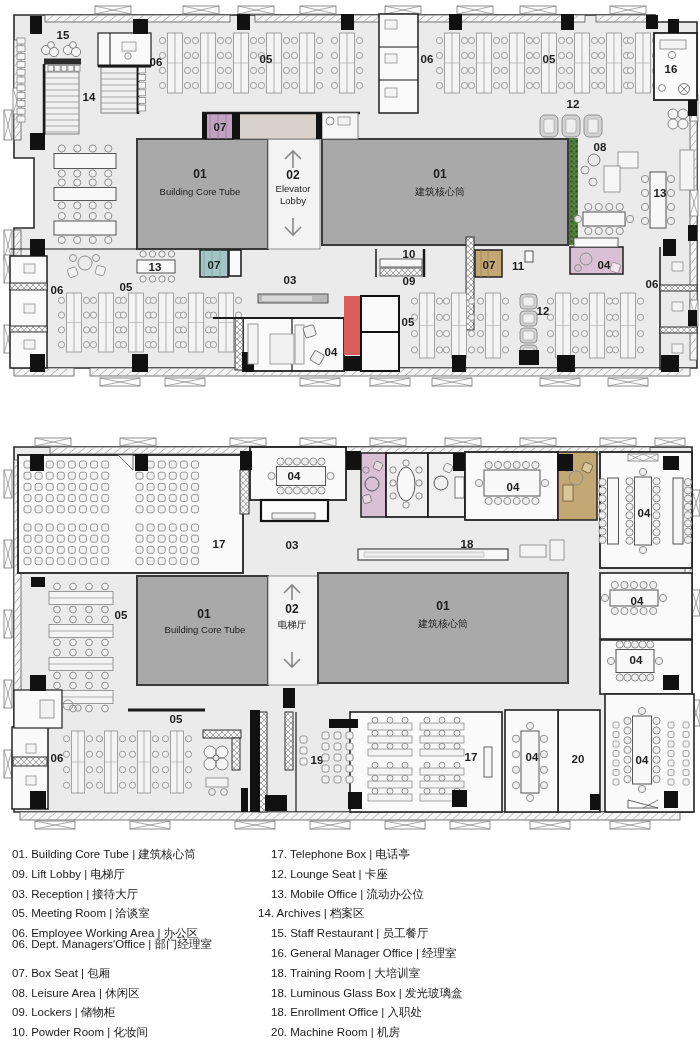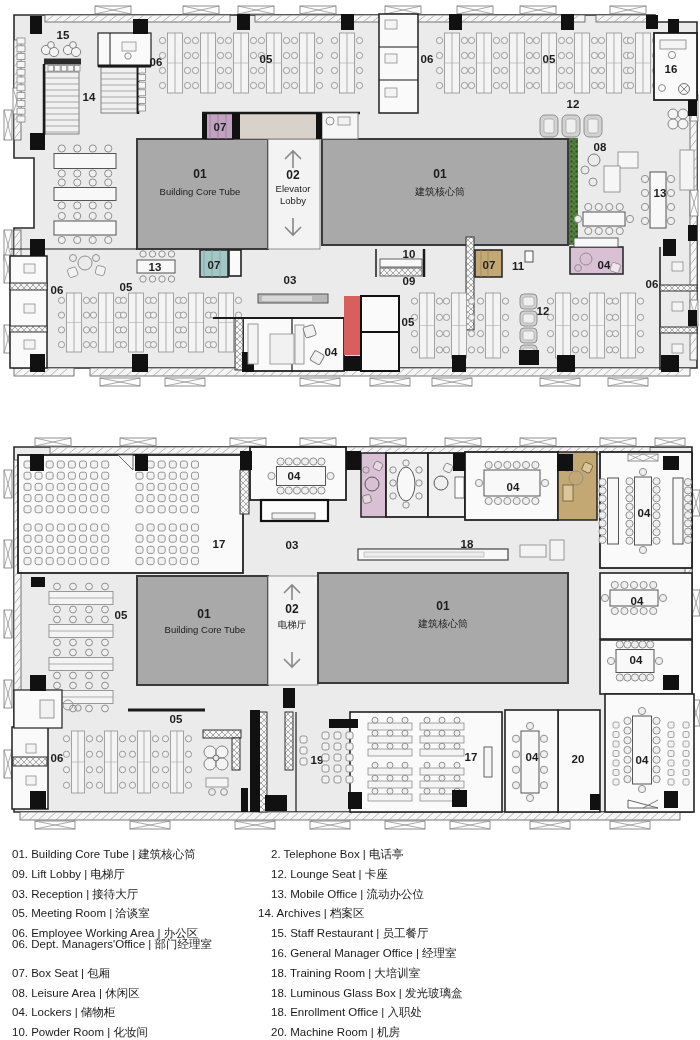--- a/index.html
+++ b/index.html
@@ -1836,23 +1836,23 @@
 
 <div class="legend">
 <div style="left:12px;top:1px">01. Building Core Tube | 建筑核心筒</div>
 <div style="left:12px;top:21px">09. Lift Lobby | 电梯厅</div>
 <div style="left:12px;top:41px">03. Reception | 接待大厅</div>
 <div style="left:12px;top:60px">05. Meeting Room | 洽谈室</div>
 <div style="left:12px;top:80px">06. Employee Working Area | 办公区</div>
 <div style="left:12px;top:91px">06. Dept. Managers'Office | 部门经理室</div>
 <div style="left:12px;top:120px">07. Box Seat | 包厢</div>
 <div style="left:12px;top:140px">08. Leisure Area | 休闲区</div>
-<div style="left:12px;top:159px">04. Lockers | 储物柜</div>
+<div style="left:12px;top:159px">09. Lockers | 储物柜</div>
 <div style="left:12px;top:179px">10. Powder Room | 化妆间</div>
-<div style="left:271px;top:1px">2. Telephone Box | 电话亭</div>
+<div style="left:271px;top:1px">17. Telephone Box | 电话亭</div>
 <div style="left:271px;top:21px">12. Lounge Seat | 卡座</div>
 <div style="left:271px;top:41px">13. Mobile Office | 流动办公位</div>
 <div style="left:258px;top:60px">14. Archives | 档案区</div>
 <div style="left:271px;top:80px">15. Staff Restaurant | 员工餐厅</div>
 <div style="left:271px;top:100px">16. General Manager Office | 经理室</div>
 <div style="left:271px;top:120px">18. Training Room | 大培训室</div>
 <div style="left:271px;top:140px">18. Luminous Glass Box | 发光玻璃盒</div>
 <div style="left:271px;top:159px">18. Enrollment Office | 入职处</div>
 <div style="left:271px;top:179px">20. Machine Room | 机房</div>
 </div>

